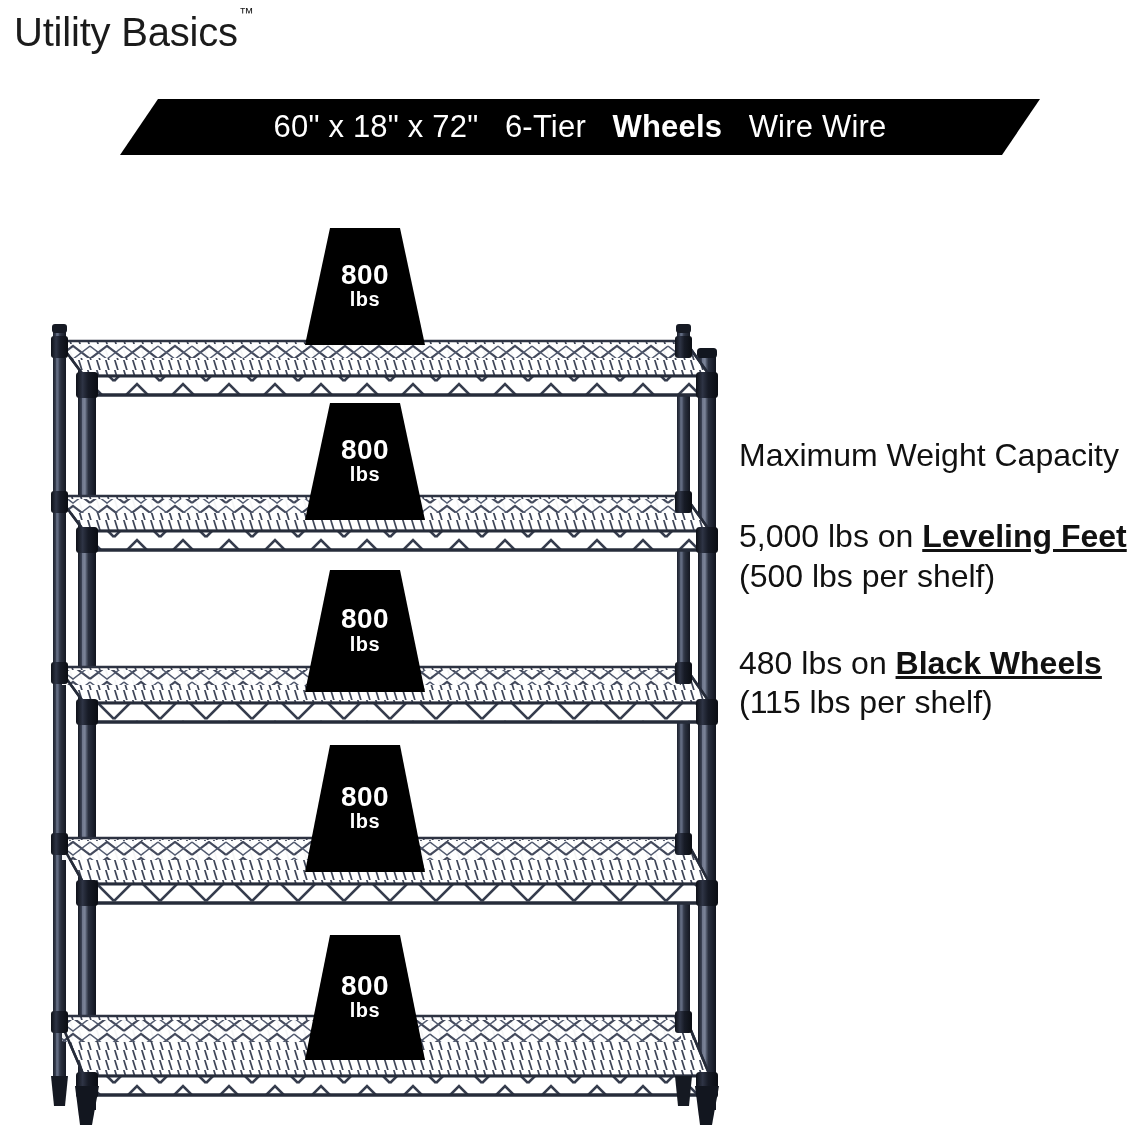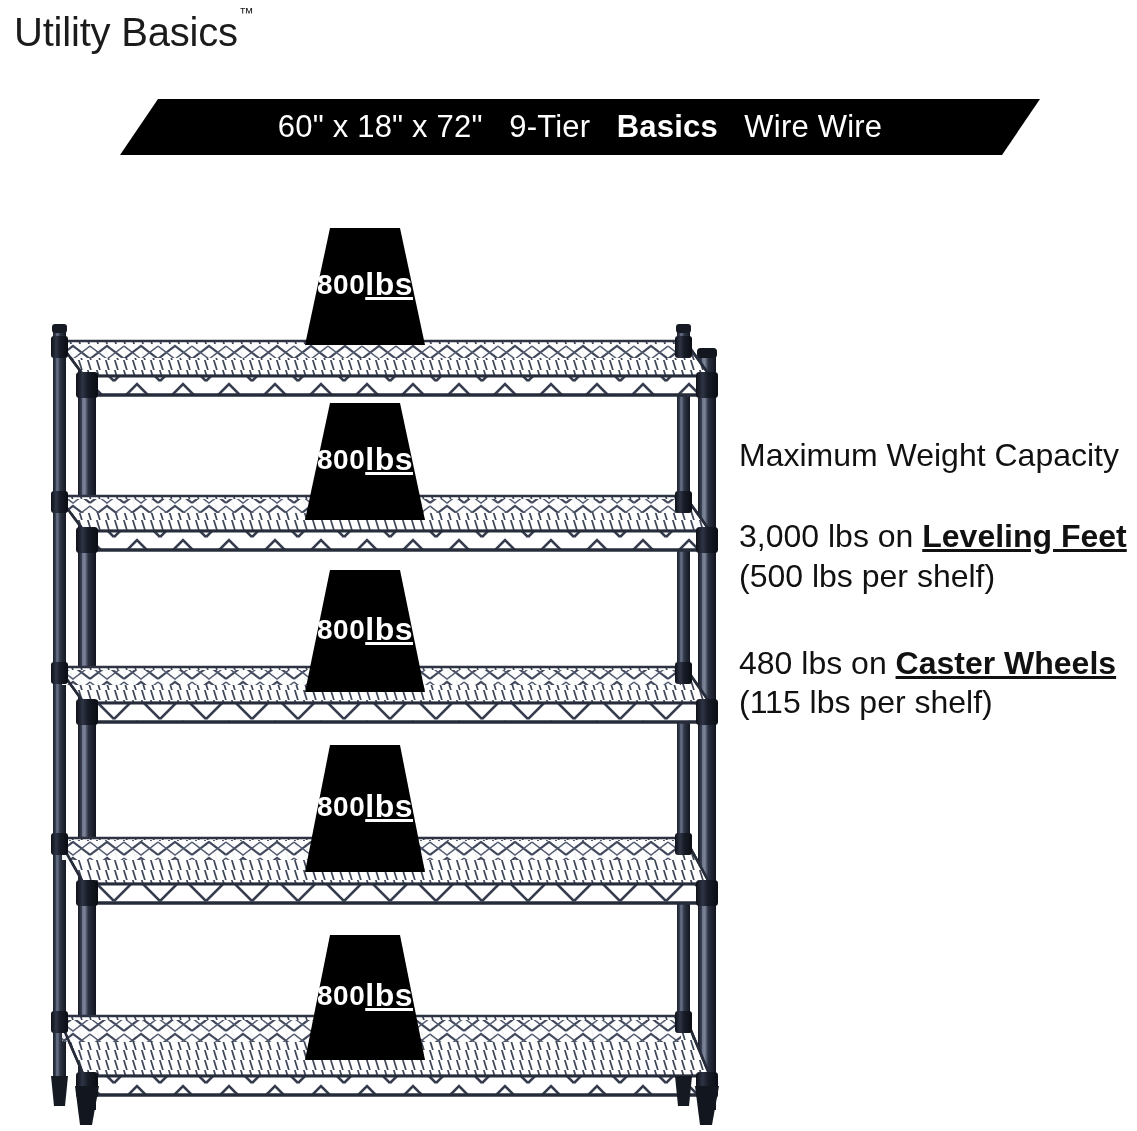--- a/index.html
+++ b/index.html
@@ -35,26 +35,26 @@
 
   
   #rack{position:absolute;left:22px;top:200px;width:710px;height:931px;}
   #rack svg{display:block;width:710px;height:931px;}
 
   
   .badge{position:absolute;width:120px;}
   .badge svg{position:absolute;left:0;top:0;width:120px;height:100%;}
   .badge .lbl{
     position:absolute;left:0;right:0;top:0;height:100%;
-    display:flex;flex-direction:row;align-items:center;justify-content:center;
+    display:flex;flex-direction:column;align-items:center;justify-content:center;
     color:#ffffff;font-weight:700;line-height:1.05;text-align:center;
     padding-bottom:3px;box-sizing:border-box;
   }
   .badge .num{font-size:28px;letter-spacing:0.5px;}
-  .badge .unit{font-size:32px;letter-spacing:0.5px;text-decoration:underline;}
+  .badge .unit{font-size:20px;letter-spacing:0.5px;}
 
   
   #copy{
     position:absolute;left:739px;top:436px;width:400px;
   }
   .copy-block{font-size:32px;line-height:1.23;color:#111111;}
   .copy-block b{font-weight:700;text-decoration:underline;}
   #copy-heading{margin:0 0 42px 0;}
   #copy-para-1{margin:0 0 48px 0;}
   #copy-para-2{margin:0;}
@@ -63,23 +63,23 @@
 <body>
 
 <div class="canvas">
 
   <div id="brand"><span>Utility Basics</span><span class="tm">™</span></div>
 
   <div id="banner">
     <div id="banner-text">
       <span>60" x 18" x 72"</span>
       <span>&nbsp;</span>
-      <span>9-Tier</span>
+      <span>6-Tier</span>
       <span>&nbsp;</span>
-      <b>Basics</b>
+      <b>Wheels</b>
       <span>&nbsp;</span>
       <span>Wire Wire</span>
     </div>
   </div>
 
   <div id="rack">
     <svg viewBox="0 0 710 931" xmlns="http://www.w3.org/2000/svg" aria-hidden="true">
       <defs>
         <linearGradient id="postG" x1="0" y1="0" x2="1" y2="0">
           <stop offset="0%" stop-color="#161a24"></stop>
@@ -284,22 +284,22 @@
       <span class="num">800</span>
       <span class="unit">lbs</span>
     </div>
   </div>
 
   <div id="copy">
 
     <div class="copy-block" id="copy-heading">Maximum Weight Capacity</div>
 
     <div class="copy-block" id="copy-para-1">
-      <span>3,000 lbs on </span><b>Leveling Feet</b><span> (500 lbs per shelf)</span>
+      <span>5,000 lbs on </span><b>Leveling Feet</b><span> (500 lbs per shelf)</span>
     </div>
 
     <div class="copy-block" id="copy-para-2">
-      <span>480 lbs on </span><b>Caster Wheels</b><span> (115 lbs per shelf)</span>
+      <span>480 lbs on </span><b>Black Wheels</b><span> (115 lbs per shelf)</span>
     </div>
 
   </div>
 
 </div>
 
 </body></html>

